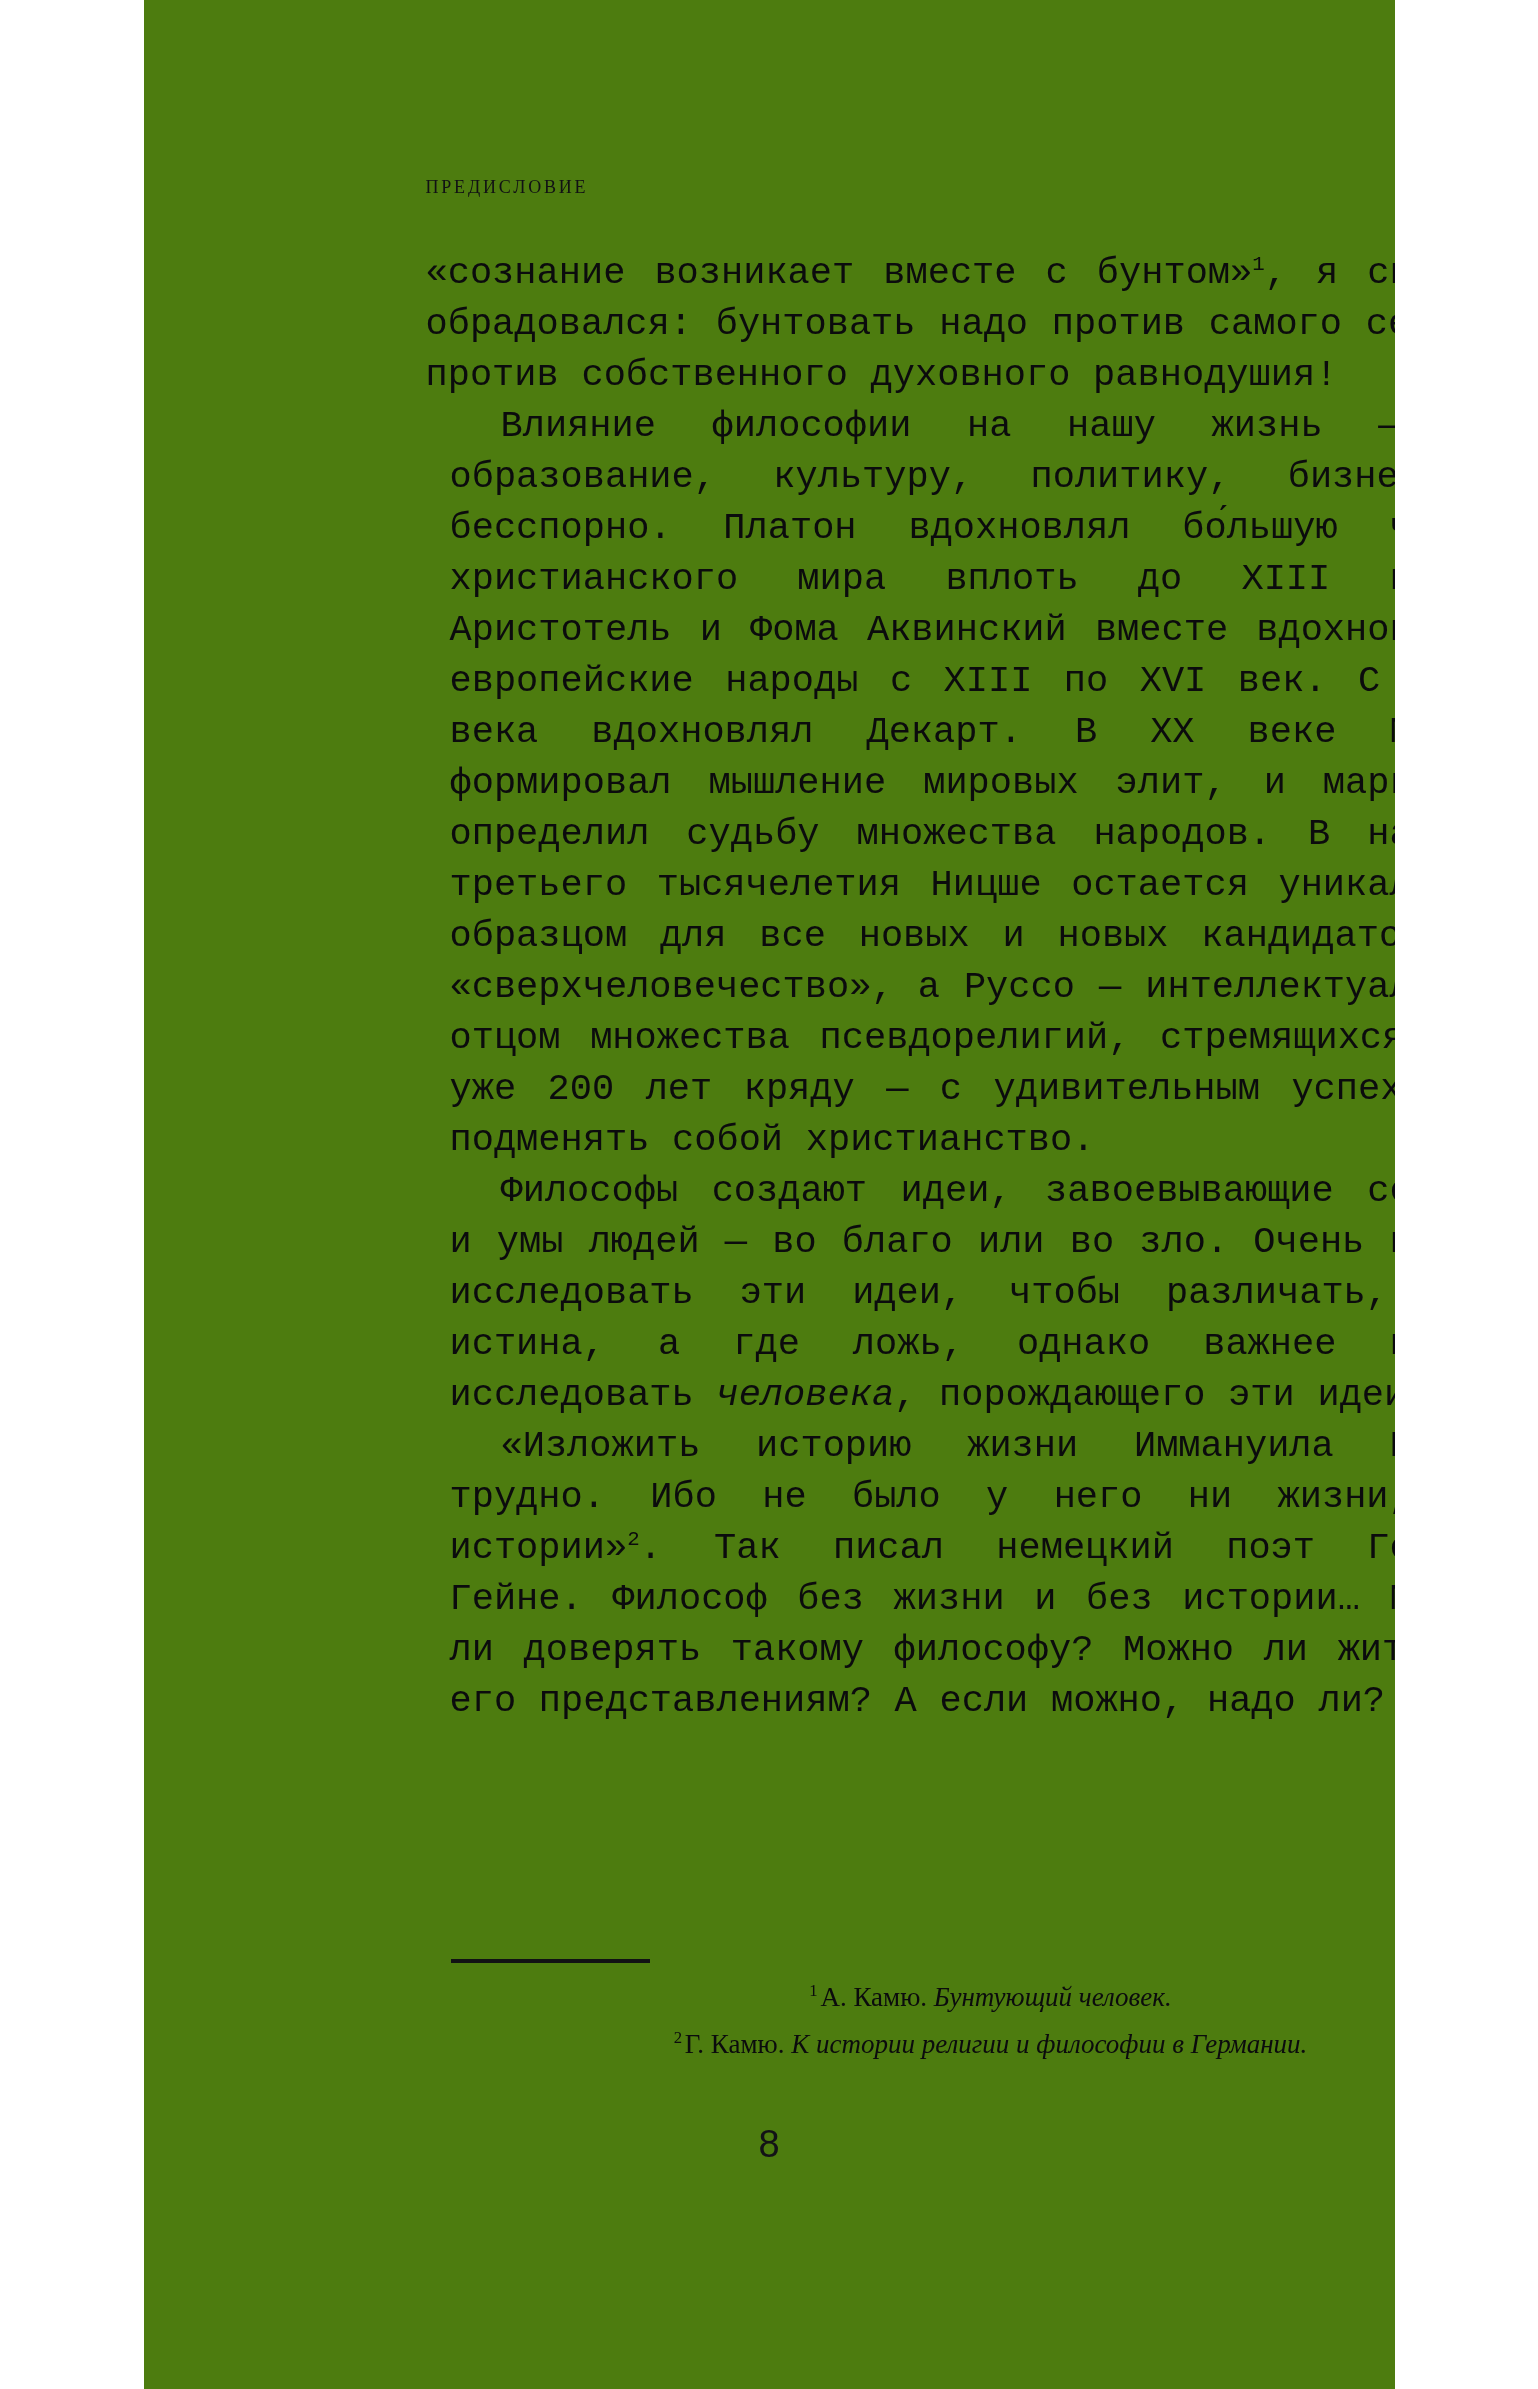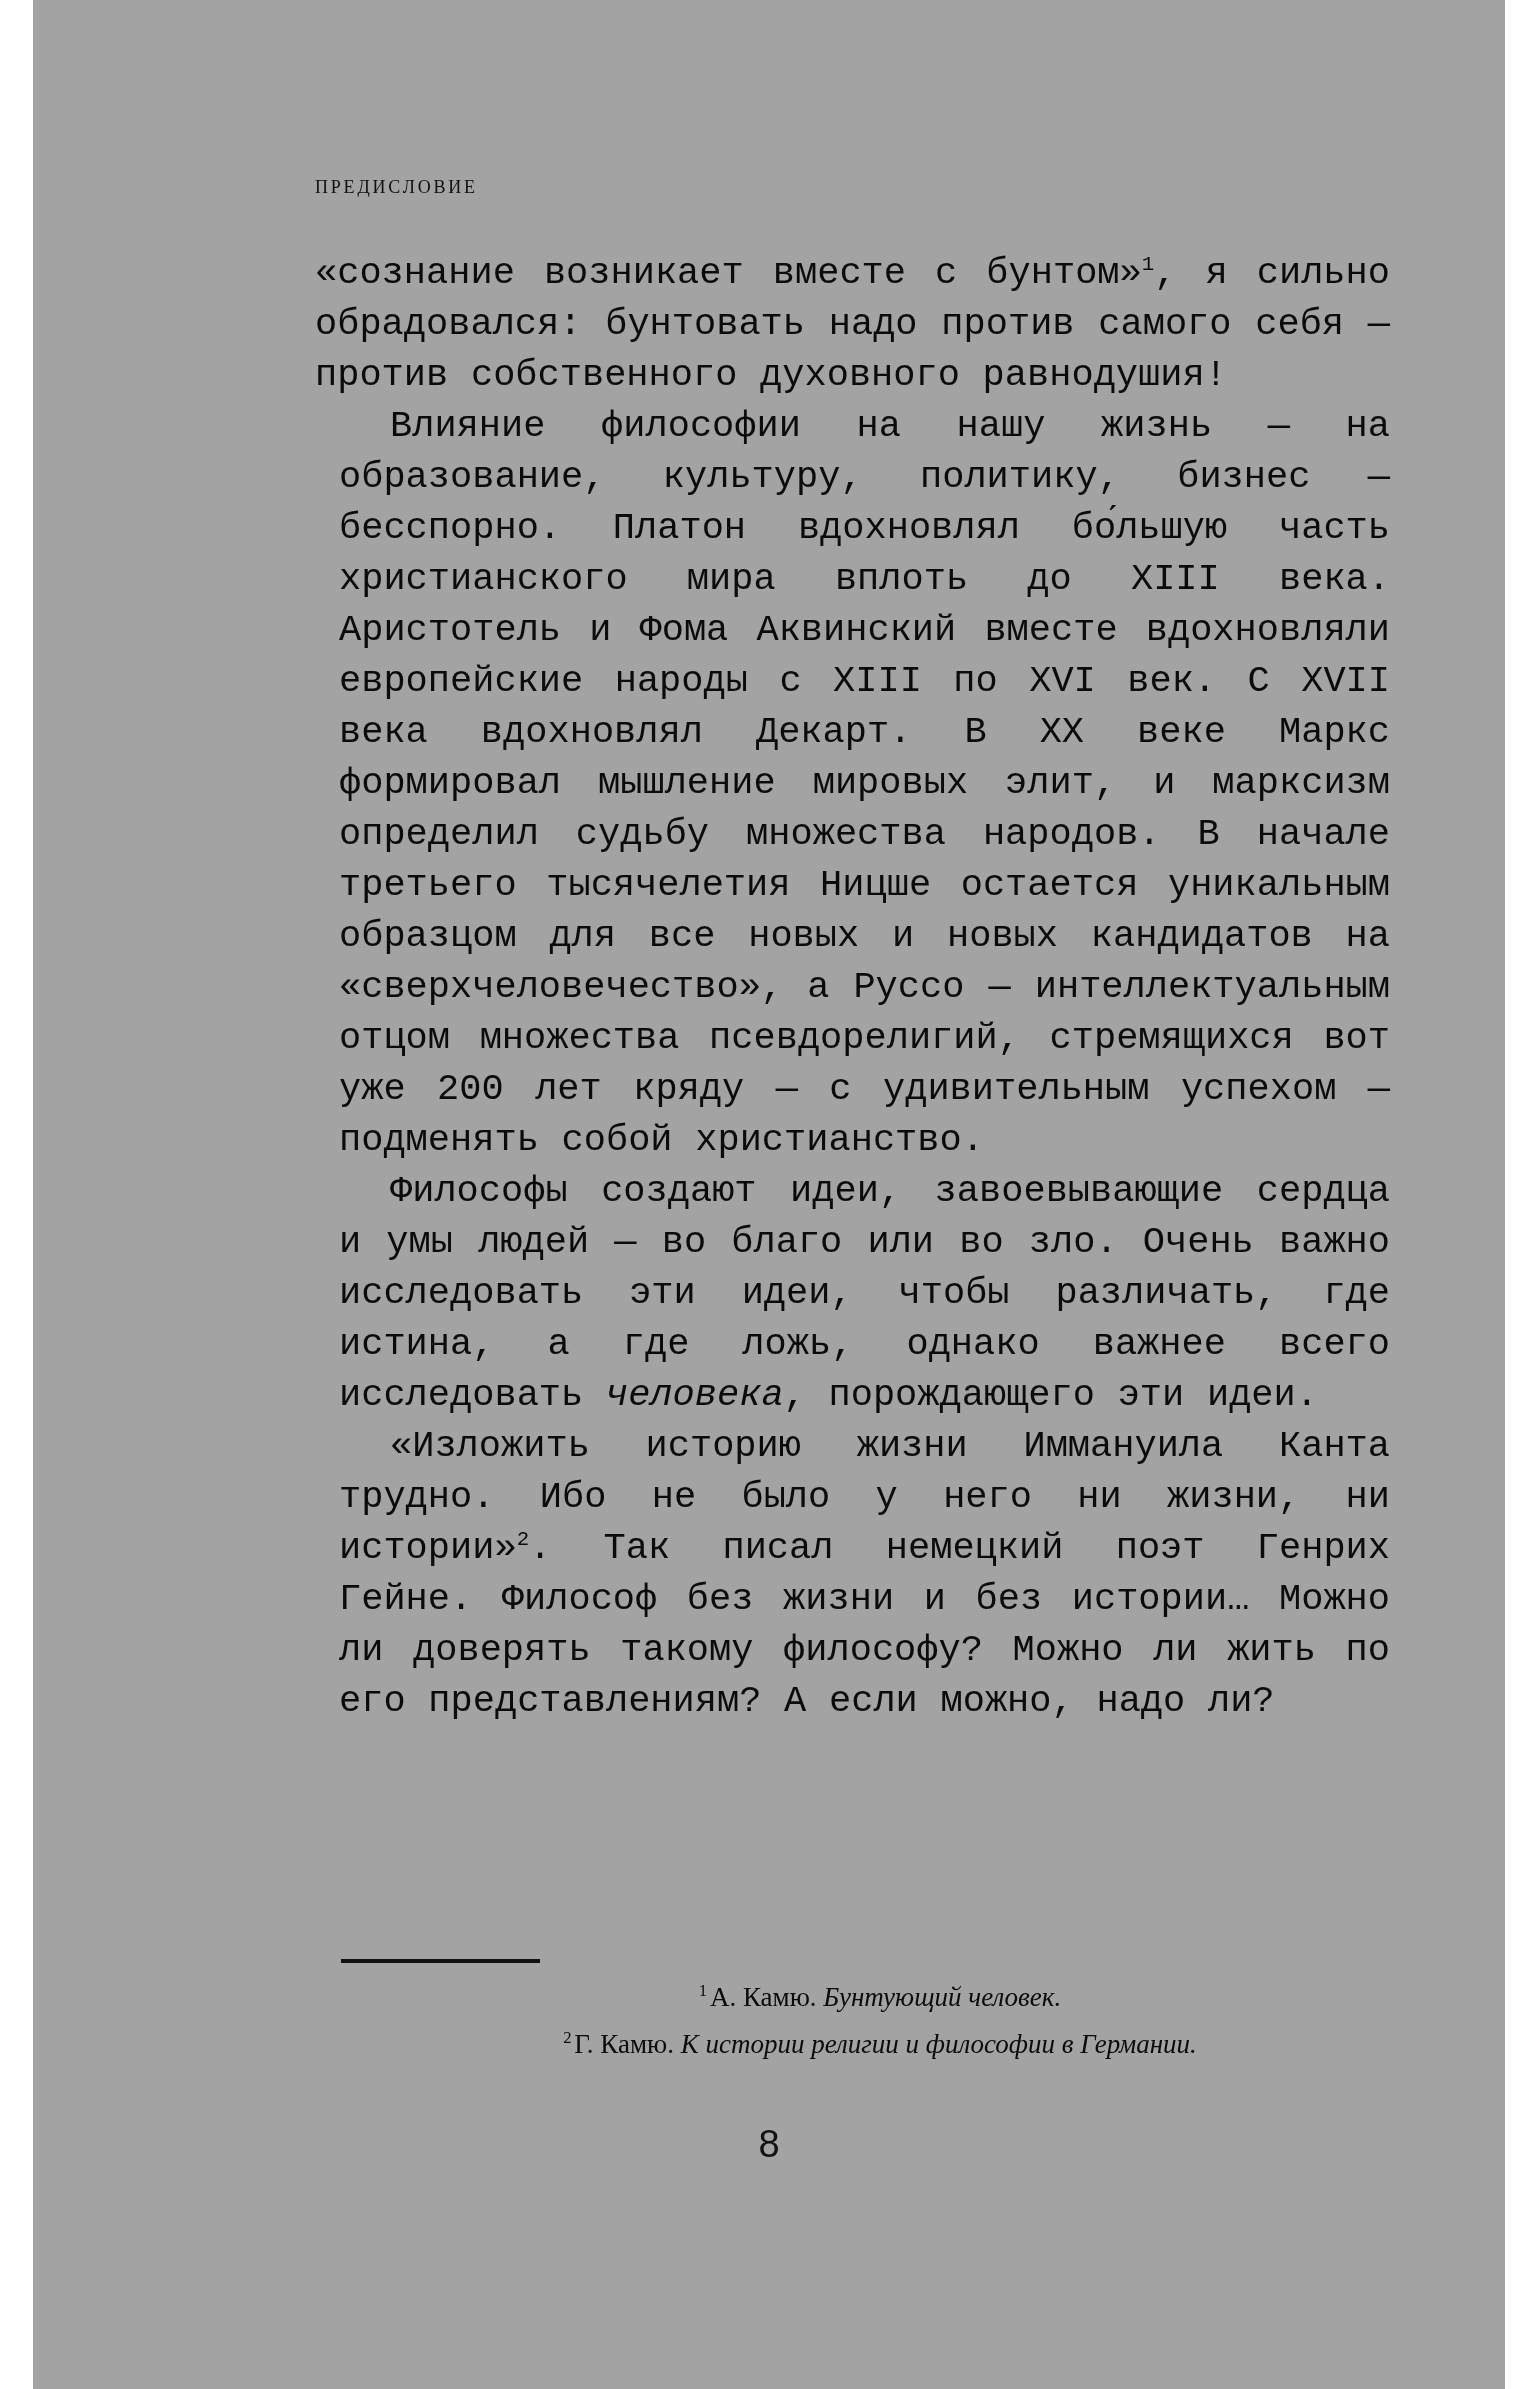--- a/index.html
+++ b/index.html
@@ -3,23 +3,23 @@
 <meta charset="utf-8">
 <style>
   html, body {
     margin: 0;
     padding: 0;
     background: #ffffff;
   }
 
   .page {
     position: relative;
-    width: 1472px;
+    width: 1251px;
     height: 2389px;
-    background: #a3a3a3;
+    background: #4d7c0f;
     margin: 0 auto;
     overflow: hidden;
     font-family: "Liberation Serif", "DejaVu Serif", serif;
     color: #0b0b0d;
   }
 
   
   .running-head {
     position: absolute;
     left: 282px;

